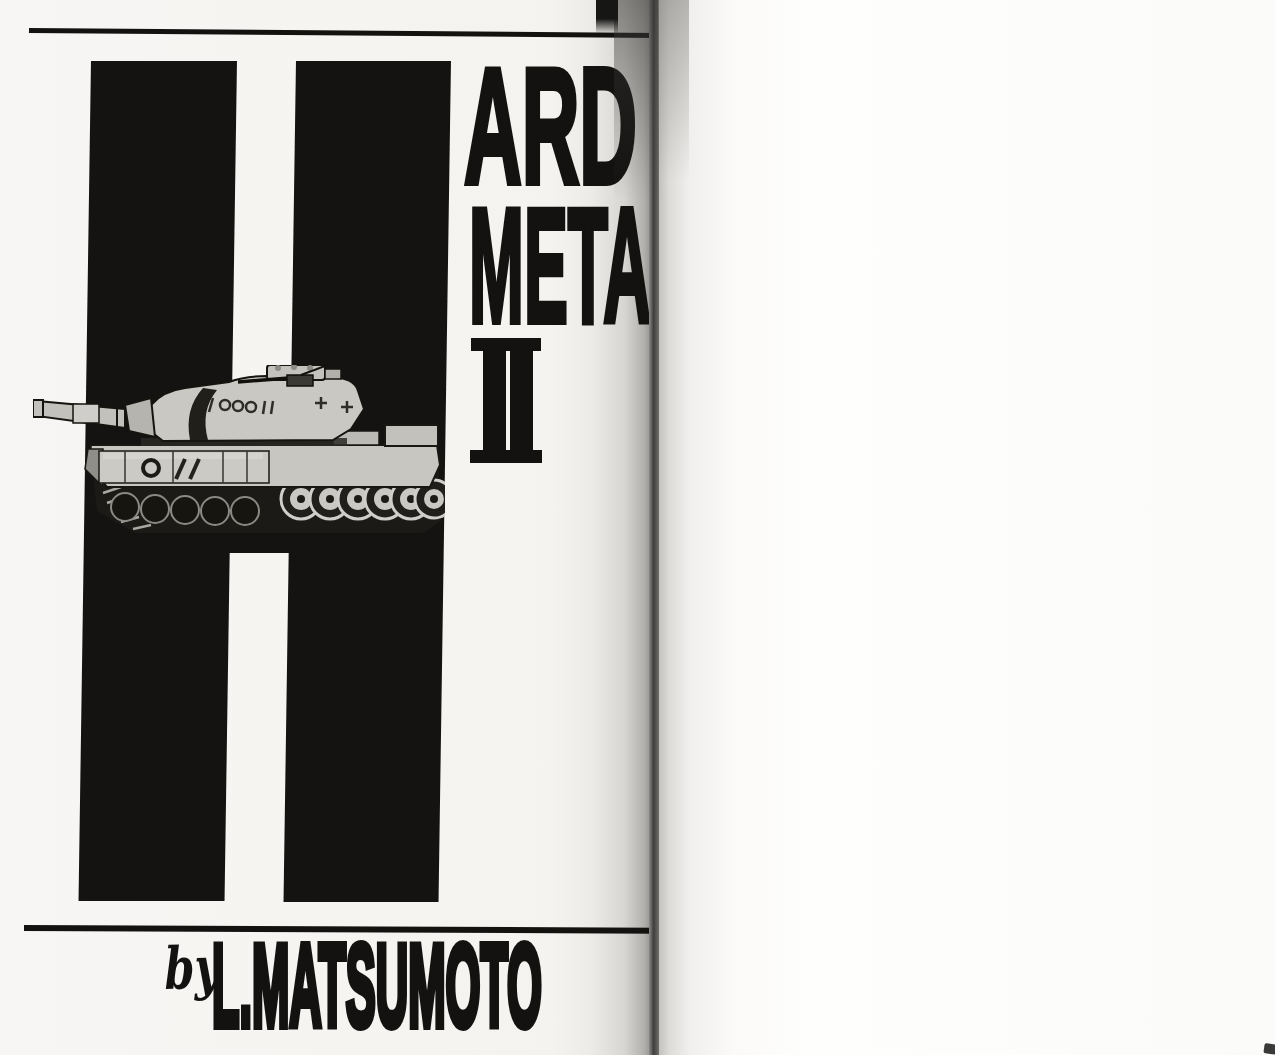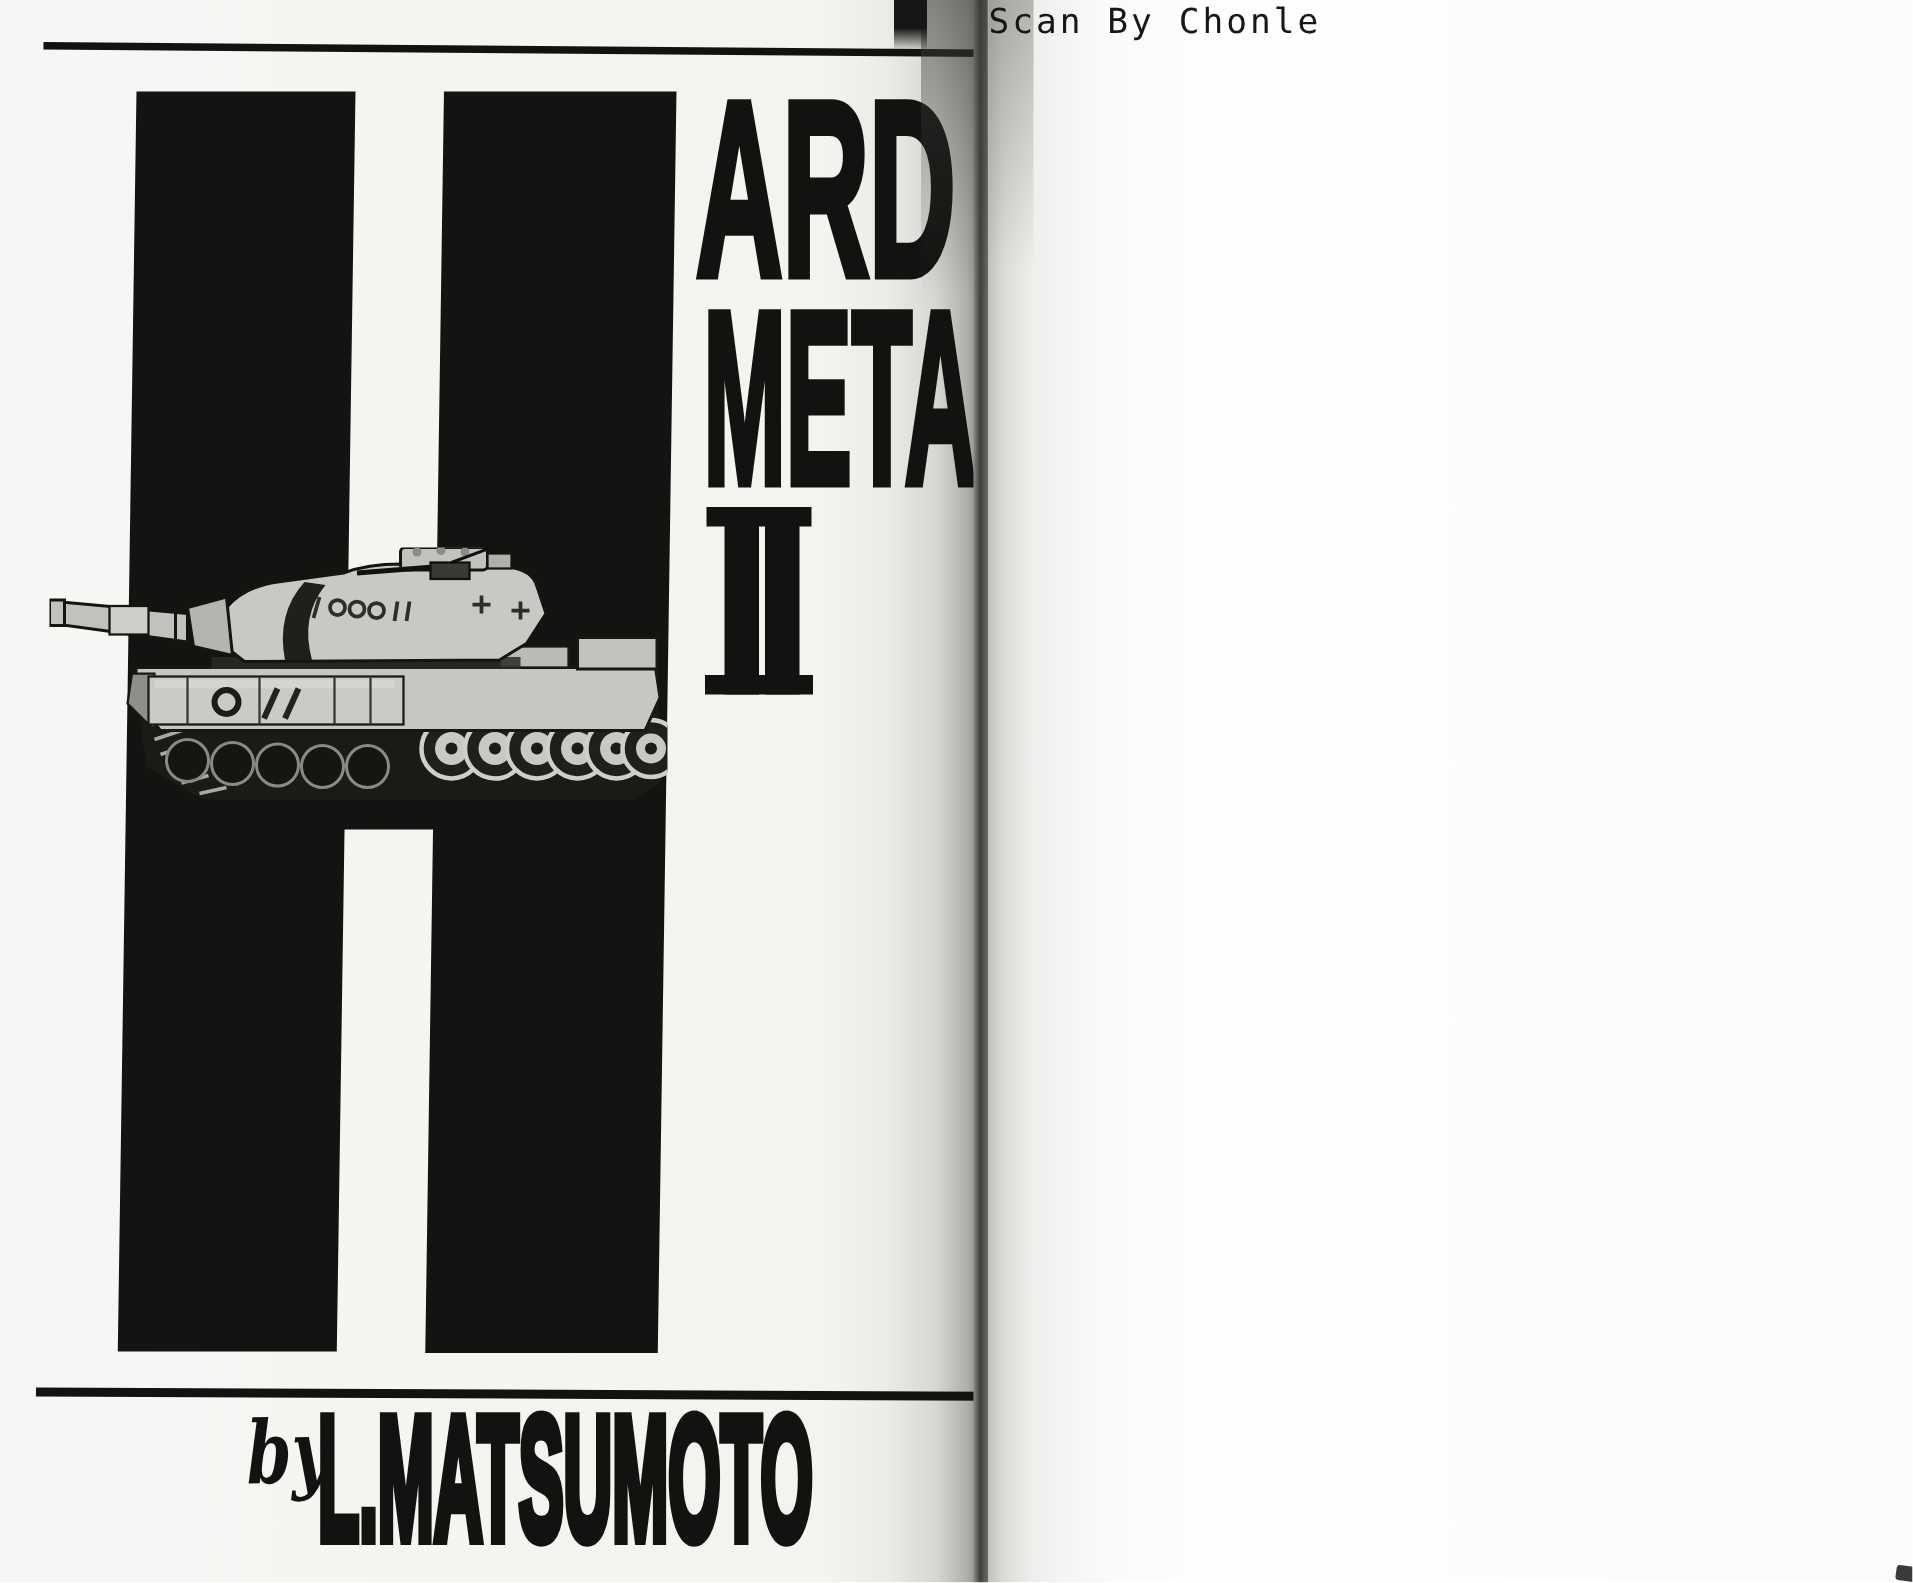--- a/index.html
+++ b/index.html
@@ -208,17 +208,16 @@
 
     <span class="by-script">by</span>
   </div>
 
   <div class="gutter-line"></div>
   <div class="gutter-top-shade"></div>
   <div class="gutter-top-wedge"></div>
 
   <div class="right-page">
     <div class="right-top-shade"></div>
-    <div class="scan-credit">Scan By Chonle</div>
     <div class="corner-speck"></div>
   </div>
 
 </div>
 
 </body></html>

